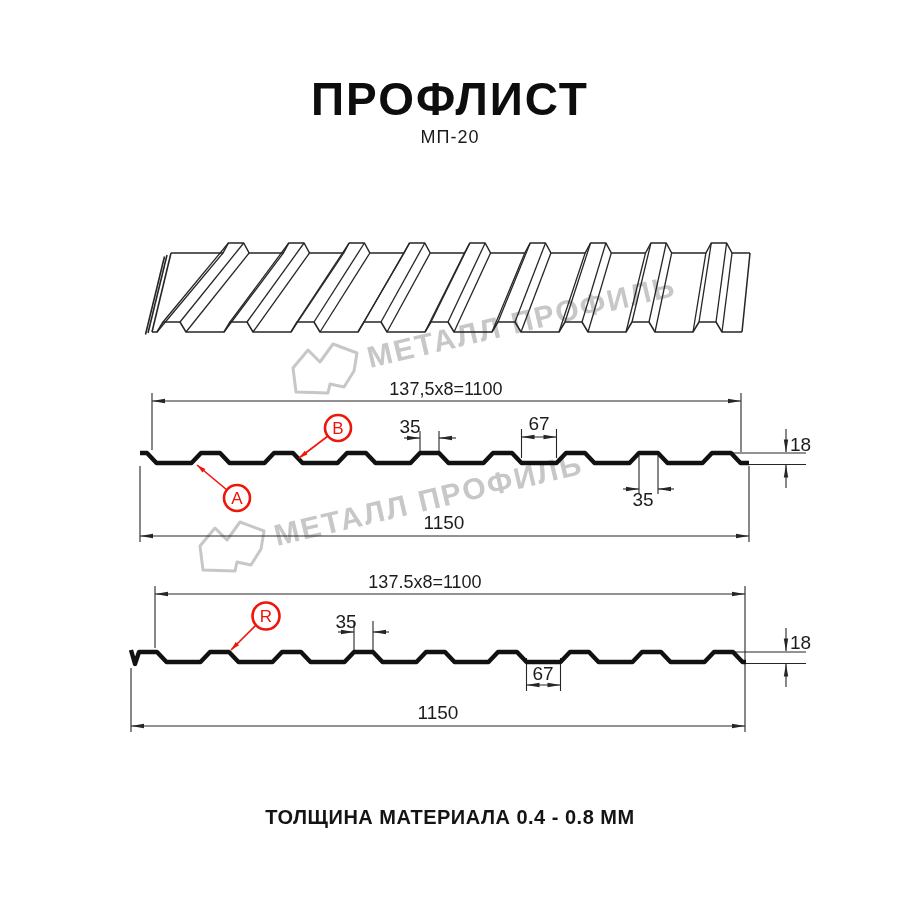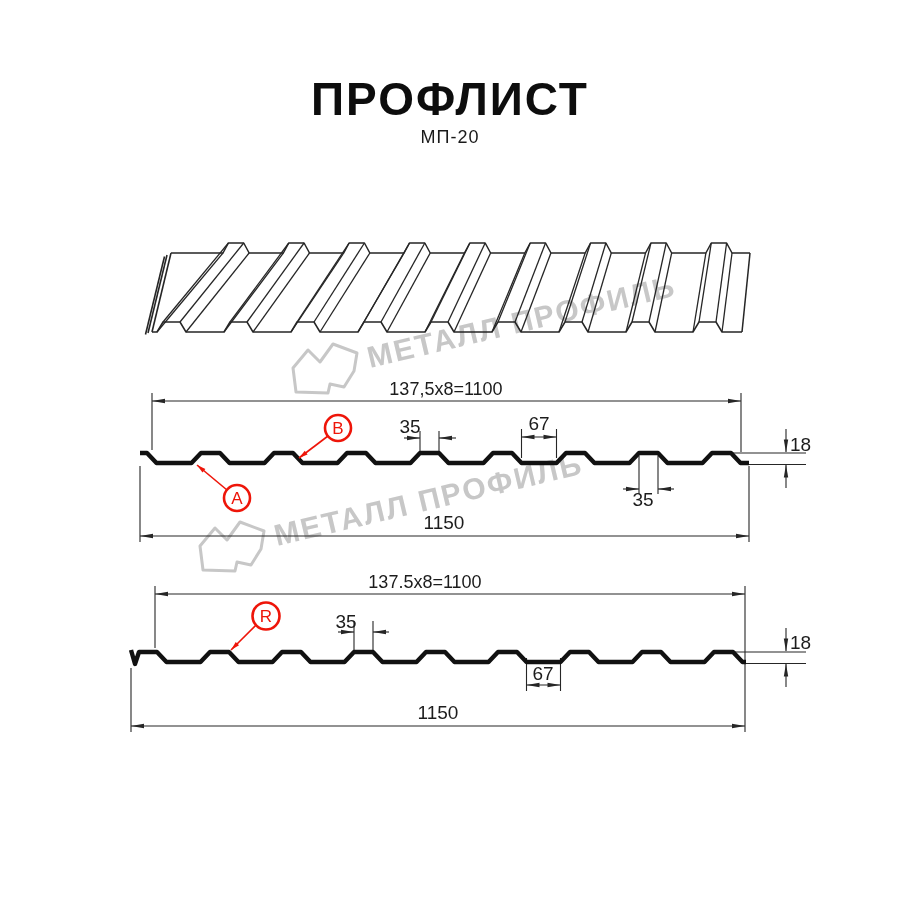--- a/index.html
+++ b/index.html
@@ -169,13 +169,14 @@
 
     <text class="cov" x="425" y="588" text-anchor="middle">137.5x8=1100</text>
     <text class="dim" x="346" y="628" text-anchor="middle">35</text>
     <text class="dim" x="543" y="680" text-anchor="middle">67</text>
     <text class="dim" x="790" y="649" text-anchor="start">18</text>
     <text class="dim" x="438" y="719" text-anchor="middle">1150</text>
     <circle class="redc" cx="266" cy="616" r="13.5"></circle>
     <text class="redt" x="266" y="622" text-anchor="middle">R</text>
   </svg>
 
+  <div class="footnote">ТОЛЩИНА МАТЕРИАЛА 0.4 - 0.8 ММ</div>
 </div>
 
 </body></html>

